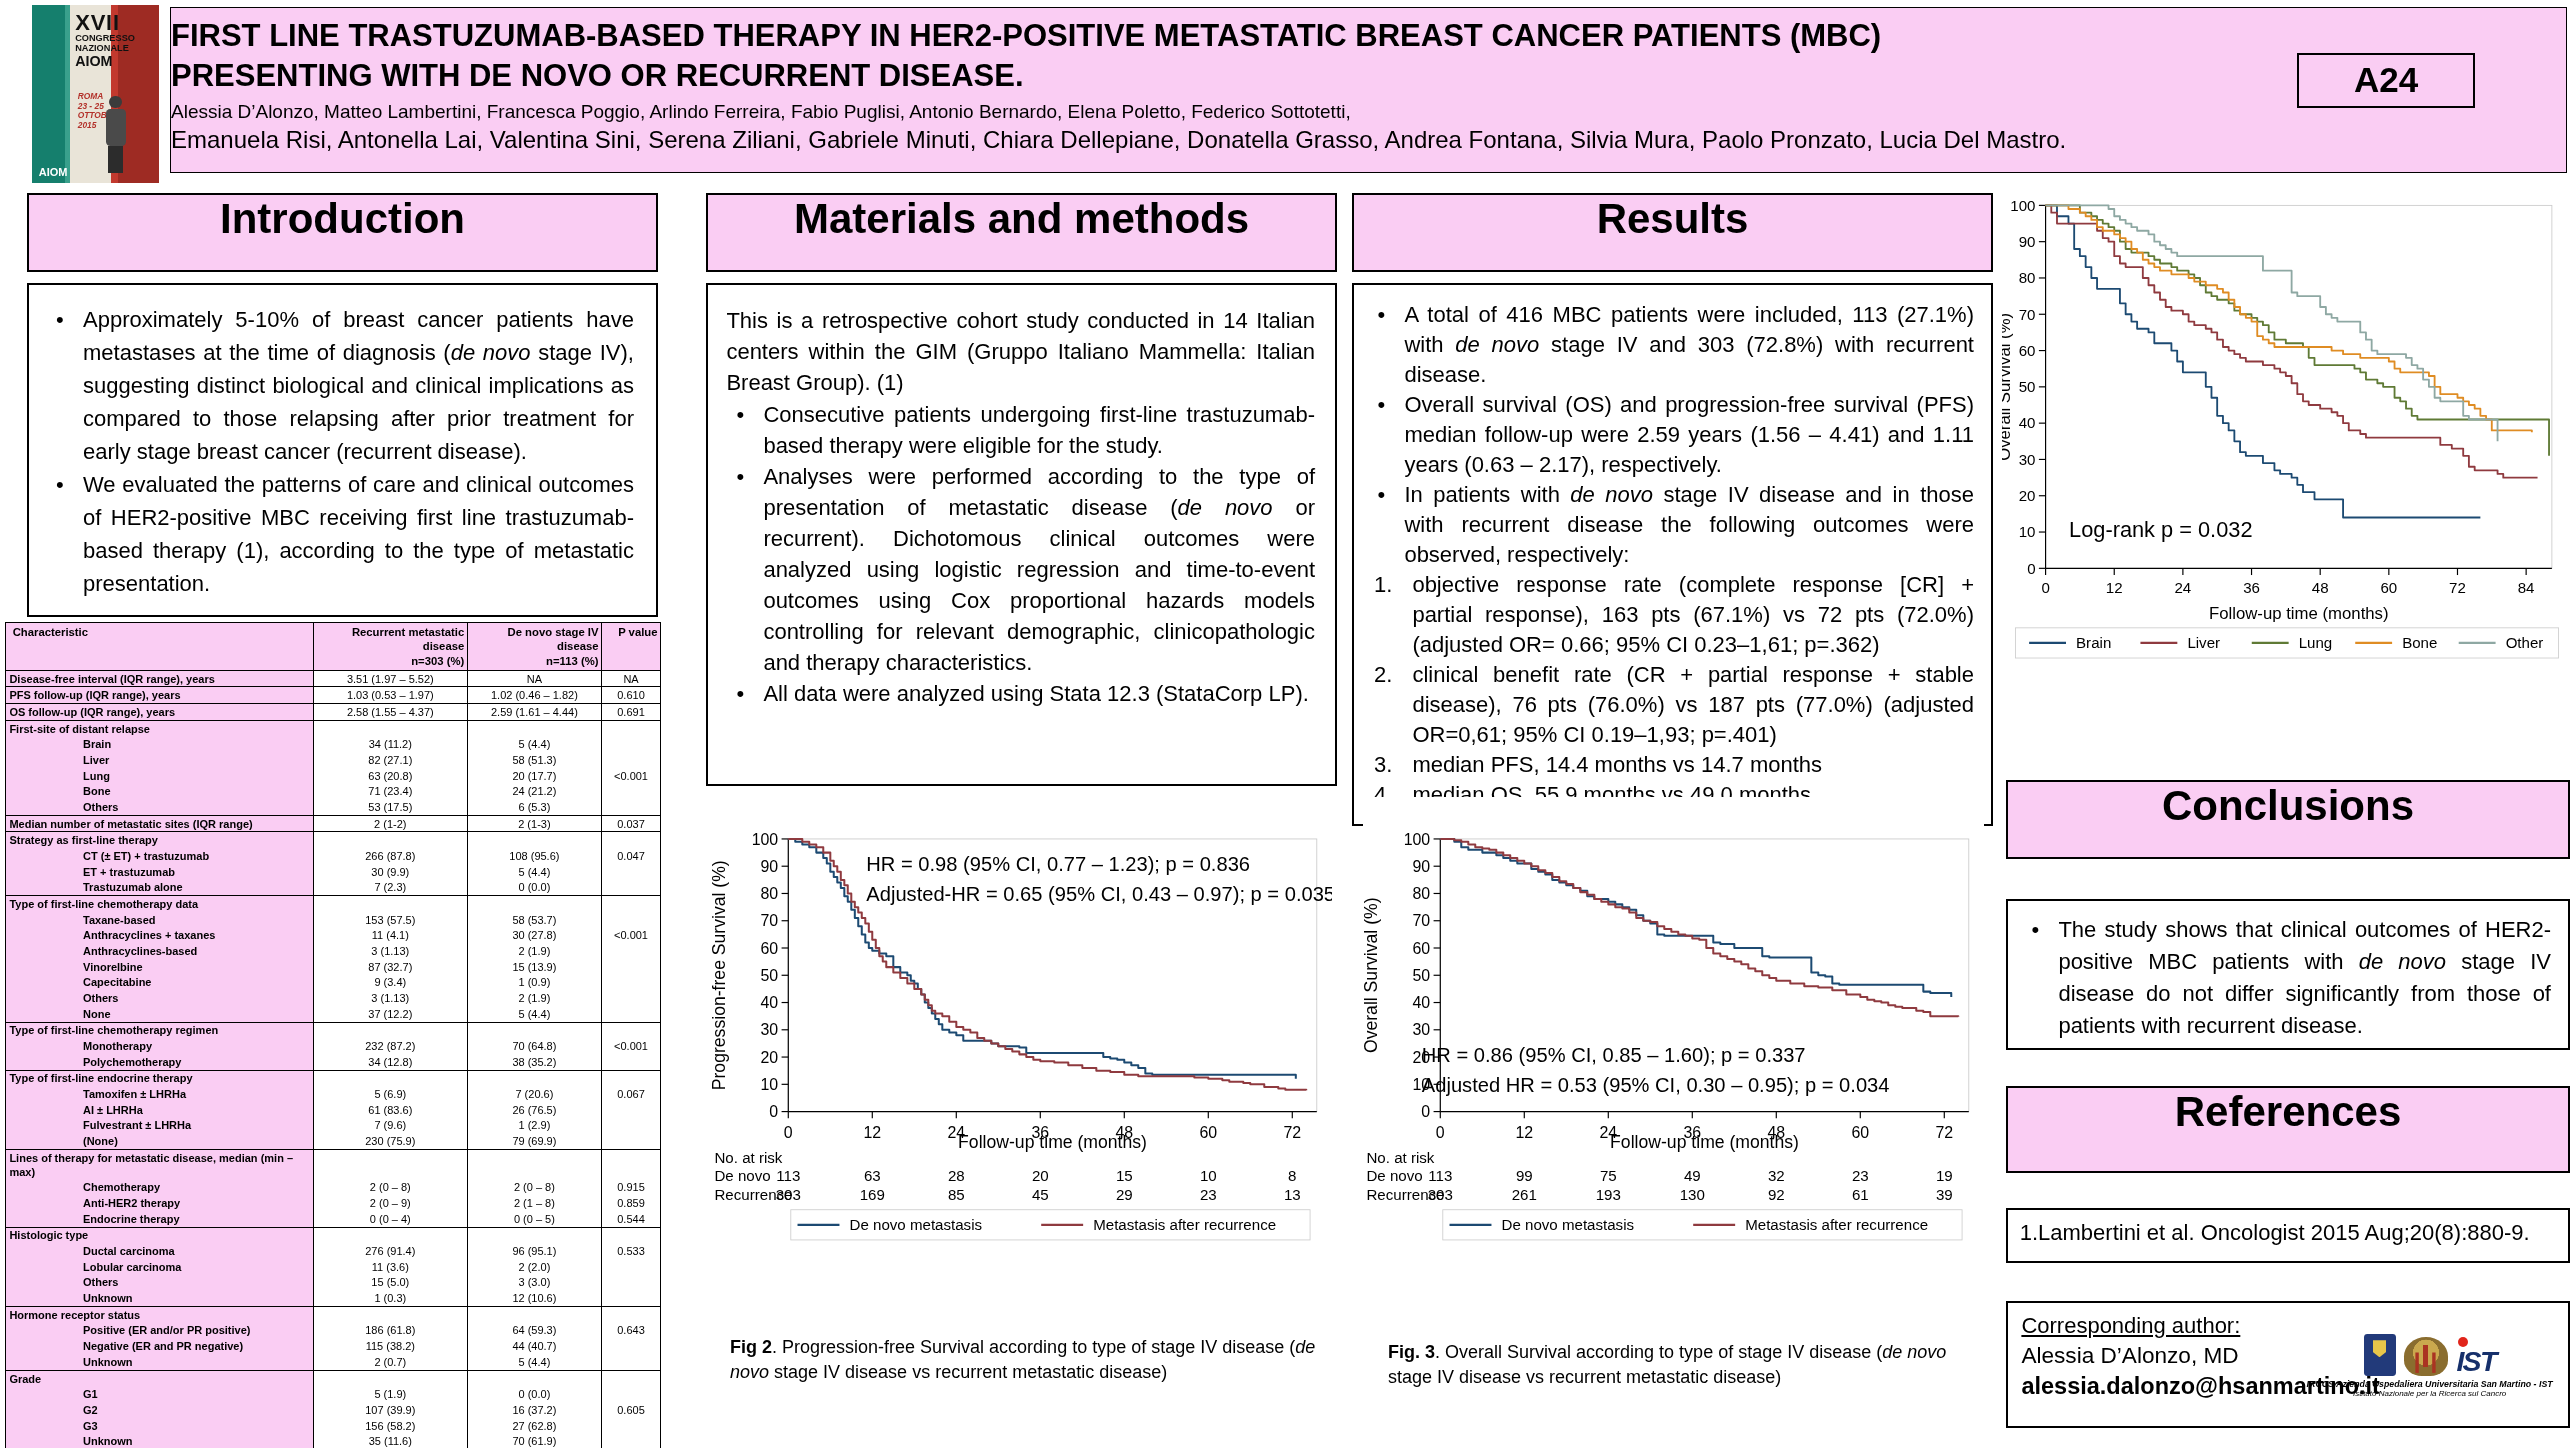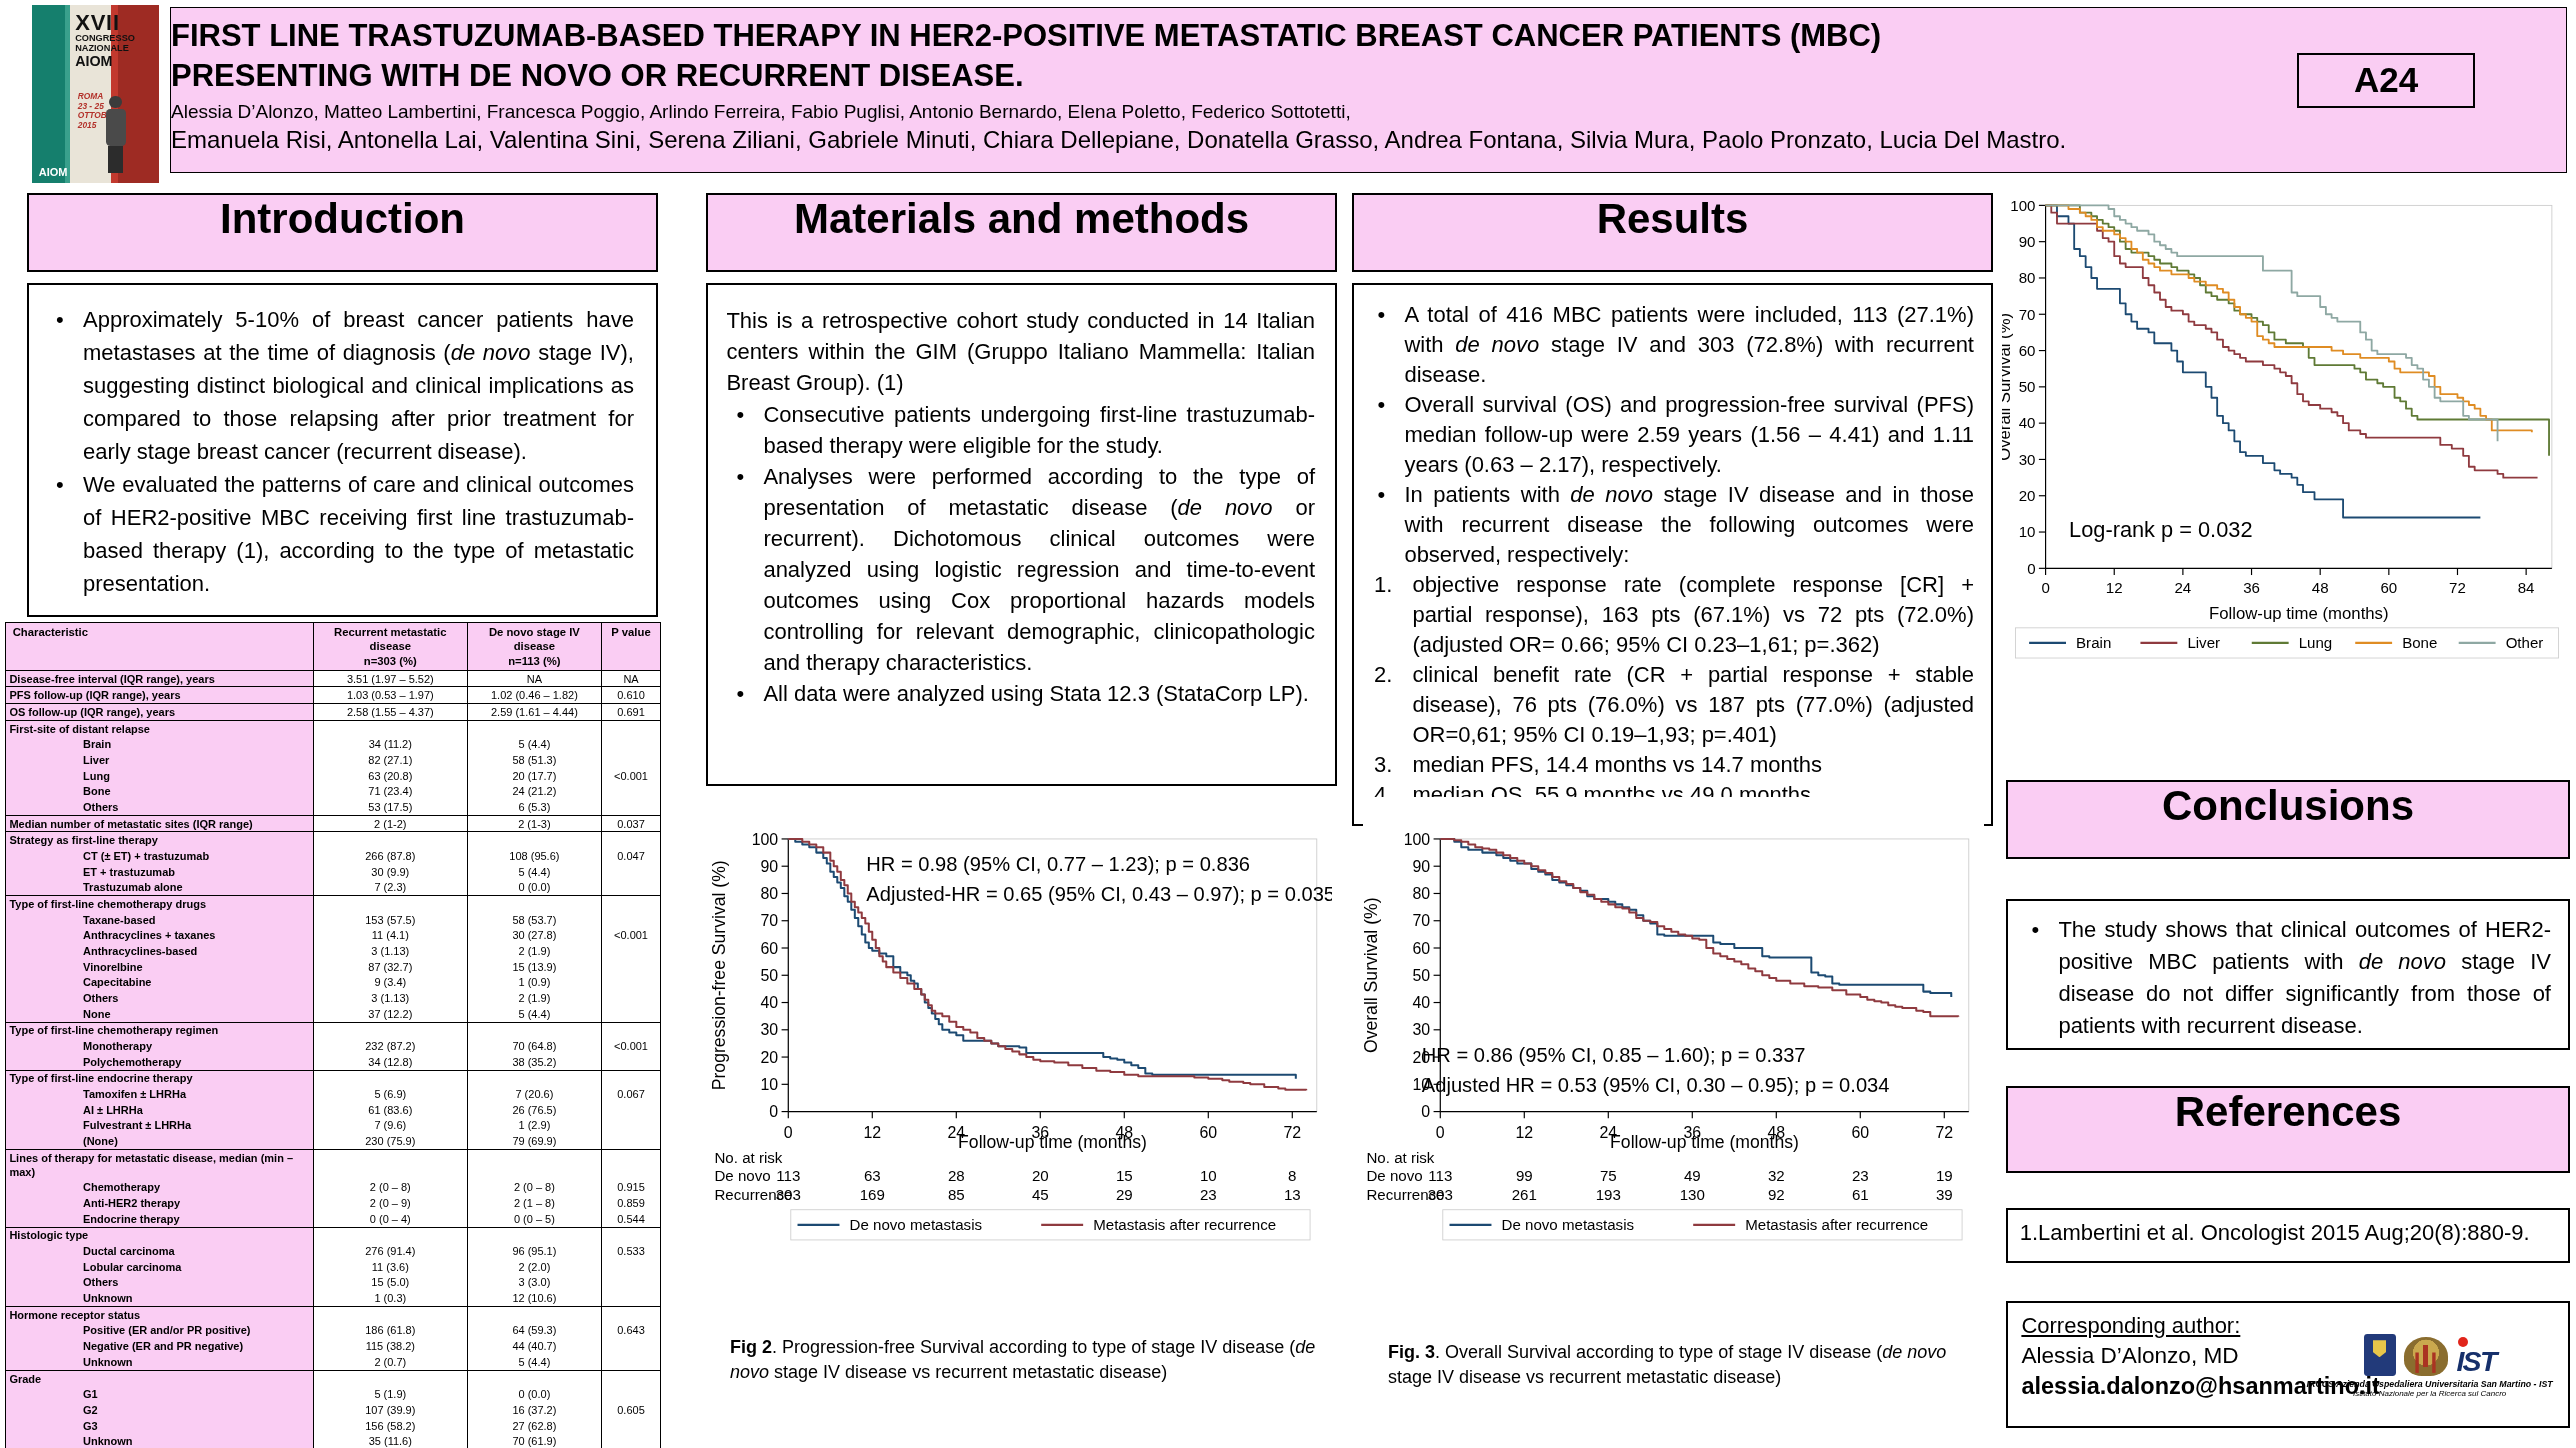--- a/index.html
+++ b/index.html
@@ -29,21 +29,21 @@
   #badge{position:absolute;top:45px;right:91px;width:178px;height:55px;border:2.5px solid #000;display:flex;align-items:center;justify-content:center;font-size:35px;font-weight:bold}
   
   #intro-head{left:27px;top:193px;width:631px;height:79px}
   #intro-body{left:27px;top:283px;width:631px;height:334px;padding:18.4px 22px 0 17px}
   .bullets{list-style:none}
   .bullets li{position:relative;padding-left:37px;text-align:justify}
   .bullets li::before{content:"•";position:absolute;left:10px}
   #intro-body .bullets{font-size:22px;line-height:33px}
   #table-wrap{left:5px;top:622px;width:656px}
   #char-table{width:100%;border-collapse:collapse;border:1.7px solid #000;font-size:11px;line-height:1.28}
-  #char-table th{background:var(--pink);border:1.7px solid #000;font-size:11.3px;font-weight:bold;padding:1.7px 2.5px;white-space:pre-line;text-align:center;vertical-align:top}
+  #char-table th{background:var(--pink);border:1.7px solid #000;font-size:11.3px;font-weight:bold;padding:1.7px 2.5px;white-space:pre-line;text-align:right;vertical-align:top}
   #char-table th:first-child{text-align:left;padding-left:6.7px}
   #char-table td{border-left:1.3px solid #000;border-right:1.3px solid #000;padding:0.8px 3.4px;vertical-align:top}
   #char-table tr.gtop td{border-top:1.3px solid #000}
   #char-table td.lab{background:var(--pink);font-weight:bold}
   #char-table td.lab.ind{padding-left:77px}
   #char-table td.num,#char-table td.pv{text-align:center}
   
   #methods-head{left:706px;top:193px;width:631px;height:79px}
   #methods-body{left:706px;top:283px;width:631px;height:503px;padding:20px 20px 0 18.4px;font-size:22px;line-height:31px}
   #methods-body .lead{text-align:justify;margin-bottom:1px}
@@ -226,21 +226,21 @@
           <td class="num">5 (4.4)</td>
           <td class="pv"></td>
         </tr>
         <tr>
           <td class="lab ind">Trastuzumab alone</td>
           <td class="num">7 (2.3)</td>
           <td class="num">0 (0.0)</td>
           <td class="pv"></td>
         </tr>
         <tr class="gtop">
-          <td class="lab sec">Type of first-line chemotherapy drugs</td>
+          <td class="lab sec">Type of first-line chemotherapy data</td>
           <td class="num"></td>
           <td class="num"></td>
           <td class="pv"></td>
         </tr>
         <tr>
           <td class="lab ind">Taxane-based</td>
           <td class="num">153 (57.5)</td>
           <td class="num">58 (53.7)</td>
           <td class="pv"></td>
         </tr>

